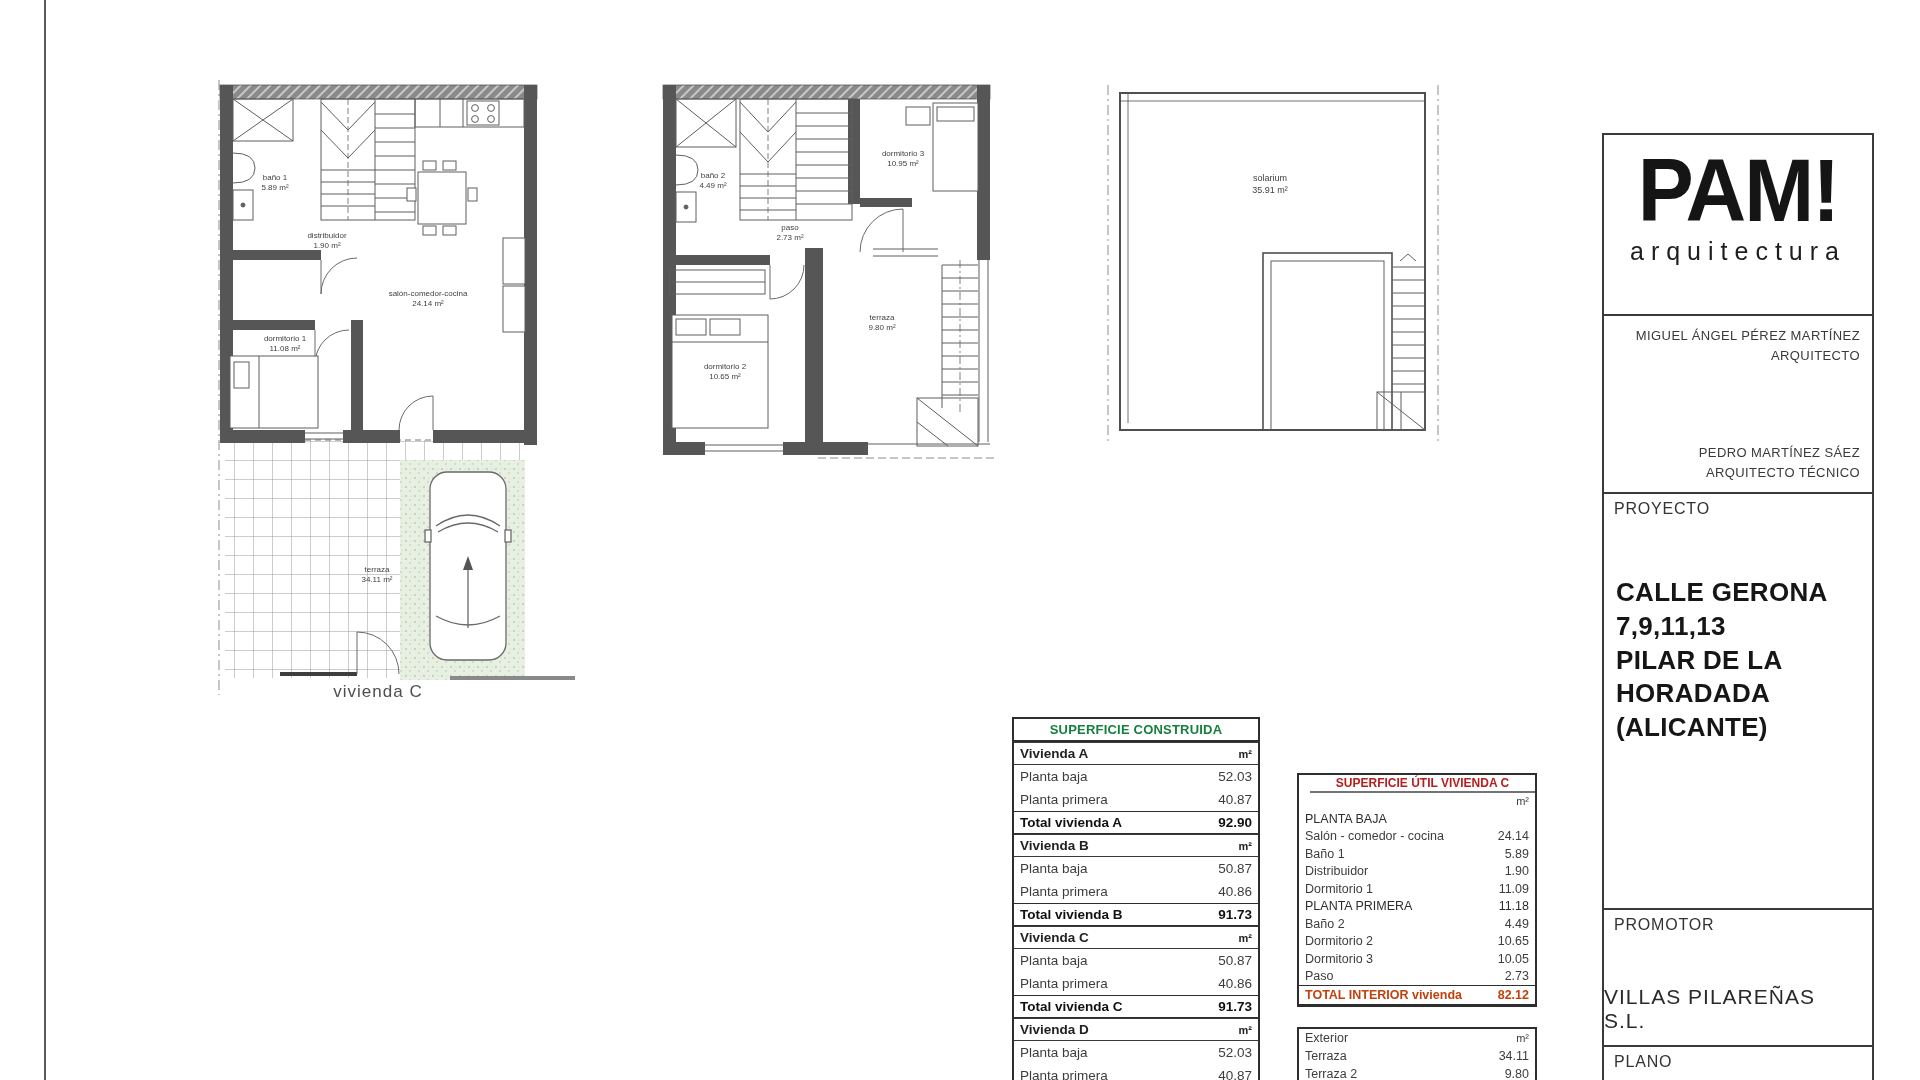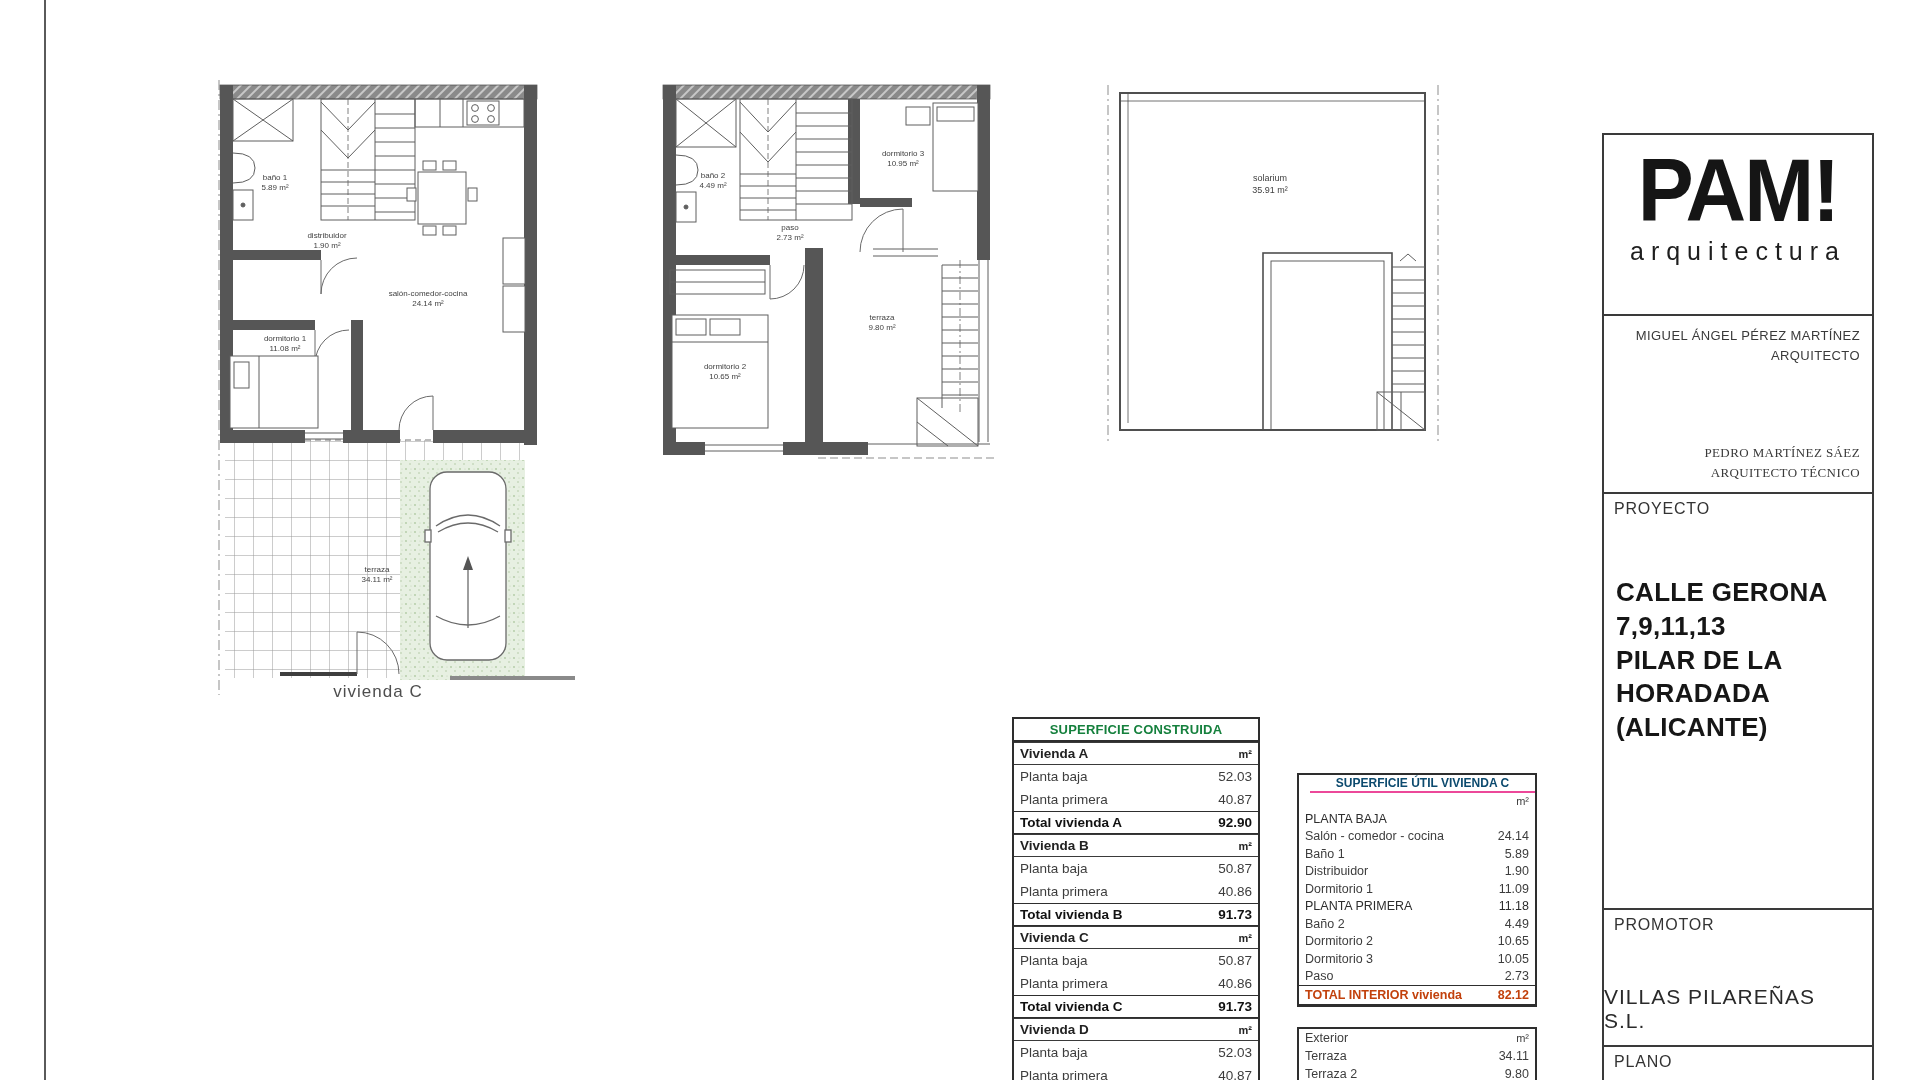--- a/index.html
+++ b/index.html
@@ -13,37 +13,37 @@
                 color:#4e4e4e;letter-spacing:1px;}
   
   .tbl{background:#fff;border:2px solid #2e2e2e;font-size:13.5px;color:#3d3d3d;}
   .tbl .row{display:flex;justify-content:space-between;align-items:center;padding:0 6px;box-sizing:border-box;}
   .t1{left:1012px;top:717px;width:244px;}
   .t1 .hdr{height:22px;justify-content:center;font-weight:bold;color:#15803d;border-bottom:2px solid #2e2e2e;font-size:13px;letter-spacing:.2px;}
   .t1 .row{height:23px;}
   .t1 .group{border-top:1.2px solid #3a3a3a;border-bottom:1.2px solid #3a3a3a;color:#222;font-weight:600;}
   .t1 .total{border-top:1.4px solid #2e2e2e;border-bottom:1.4px solid #2e2e2e;font-weight:bold;color:#111;}
   .t2{left:1297px;top:773px;width:236px;font-size:12.5px;}
-  .t2 .hdr{height:22px;justify-content:center;font-weight:bold;color:#0c4a6e;border-bottom:2px solid #ec4899;font-size:12px;margin-left:11px;}
+  .t2 .hdr{height:22px;justify-content:center;font-weight:bold;color:#b91c1c;border-bottom:2px solid #737373;font-size:12px;margin-left:11px;}
   .t2 .row{height:17.5px;}
   .t2 .caps{color:#2d2d2d;}
   .t2 .total{height:20px;border-top:1.4px solid #2e2e2e;border-bottom:1.4px solid #2e2e2e;font-weight:bold;color:#c2410c;}
   .t3{left:1297px;top:1027px;width:236px;font-size:12.5px;}
   .t3 .row{height:18px;}
   .unit{font-size:11px;}
   
   .titleblock{left:1602px;top:133px;width:272px;height:960px;border:2px solid #3a3a3a;background:#fff;box-sizing:border-box;}
   .tb-sec{border-bottom:2px solid #3a3a3a;position:relative;box-sizing:border-box;}
   .tb-logo{height:167px;text-align:center;}
   .tb-brand{font-size:84px;font-weight:bold;color:#151515;letter-spacing:-2px;line-height:1;margin-top:14px;transform:scaleY(1.05);}
   .tb-brandsub{font-size:25px;color:#1e1e1e;letter-spacing:7px;margin-top:4px;}
   .tb-arch{height:178px;}
   .tb-nameblock{position:absolute;right:12px;text-align:right;font-size:13px;color:#3a3a3a;letter-spacing:.4px;line-height:1.5;}
   .tb-nameblock.top{top:10px;}
-  .tb-nameblock.bottom{bottom:10px;font-family:Liberation Serif, serif;}
+  .tb-nameblock.bottom{bottom:10px;}
   .tb-seclabel{font-size:16px;color:#333;padding:6px 0 0 10px;letter-spacing:.8px;}
   .tb-proyecto{height:416px;}
   .tb-projtitle{font-size:26px;font-weight:bold;color:#161616;padding-left:12px;margin-top:88px;line-height:1.3;white-space:pre-line;letter-spacing:.3px;}
   .tb-projaddr{font-size:26px;font-weight:bold;color:#161616;padding-left:12px;margin-top:58px;line-height:1.3;white-space:pre-line;letter-spacing:.3px;}
   .tb-promotor{height:137px;}
   .tb-promname{position:absolute;right:14px;bottom:12px;font-size:21px;color:#2a2a2a;letter-spacing:1px;}
   .tb-plano{height:260px;border-bottom:none;}
   .tb-planoname{position:absolute;top:55px;right:28px;font-size:21px;color:#2a2a2a;display:flex;gap:34px;letter-spacing:1px;}
 </style>
 </head>

